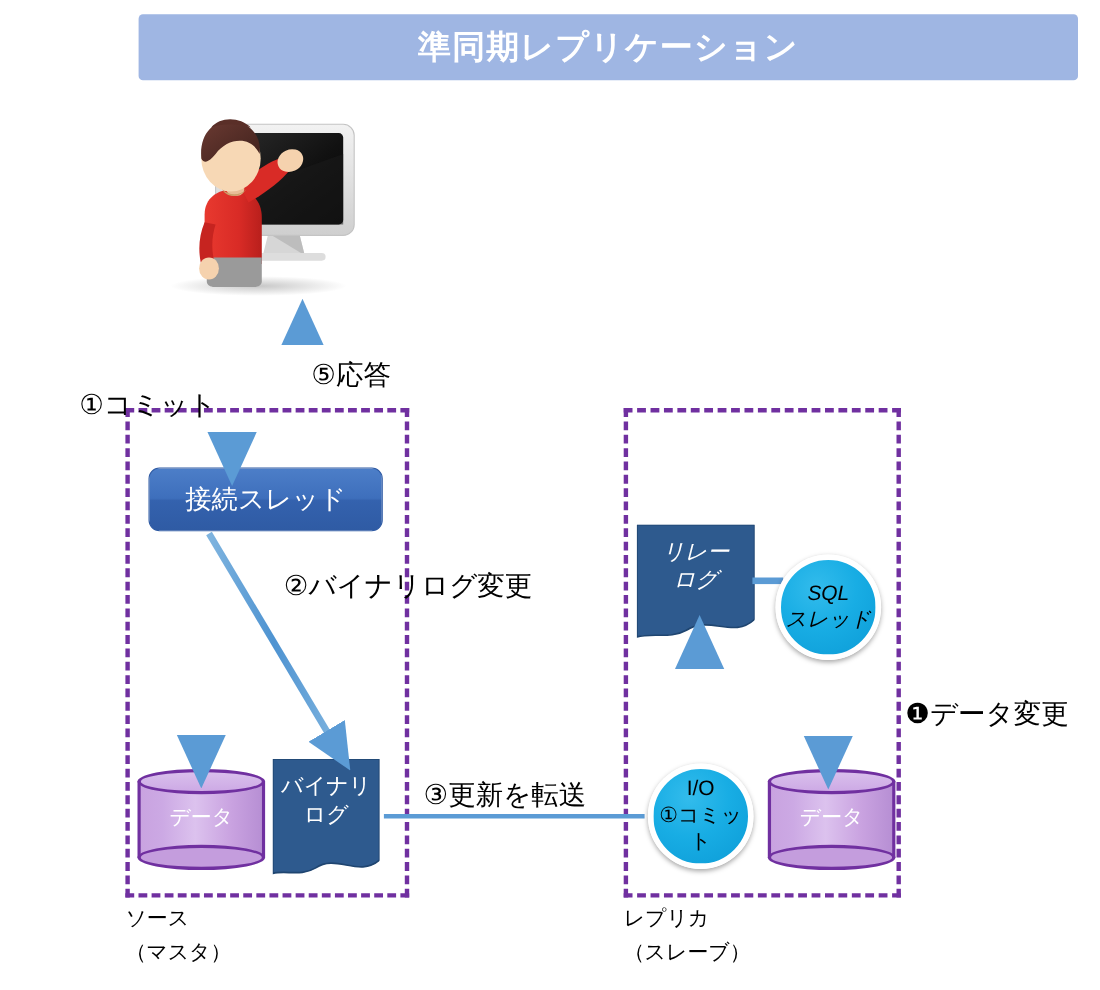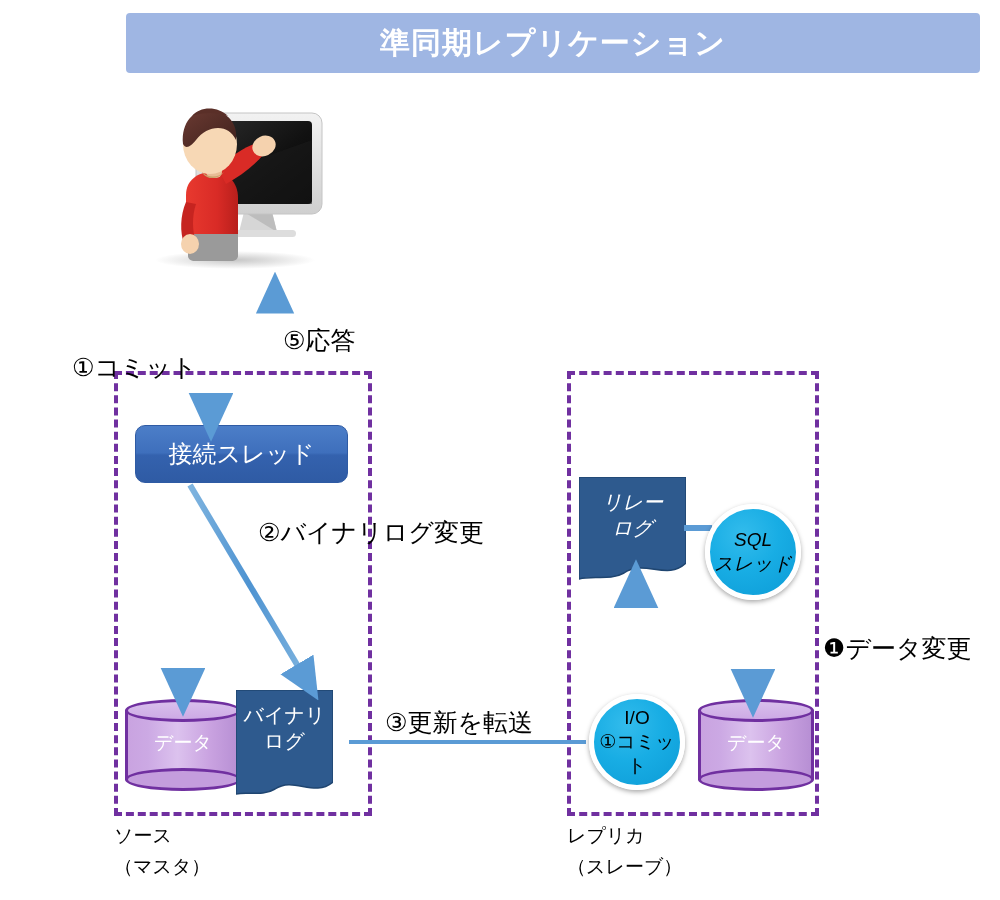--- a/index.html
+++ b/index.html
@@ -131,21 +131,21 @@
     position: absolute;
     left: 0;
     width: 100%;
     text-align: center;
     color: #ffffff;
     font-size: 20px;
     line-height: 26px;
     white-space: pre-line;
     z-index: 2;
   }
-  #binary-log { left: 236px; top: 690px; width: 97px; height: 108px; }
+  #binary-log { left: 248px; top: 690px; width: 97px; height: 108px; }
   #binary-log .doc-label { top: 12px; }
   #relay-log { left: 579px; top: 477px; width: 107px; height: 104px; }
   #relay-log .doc-label { top: 12px; font-style: italic; }
 
   
   .thread-circle {
     position: absolute;
     width: 96px;
     height: 96px;
     border-radius: 50%;

